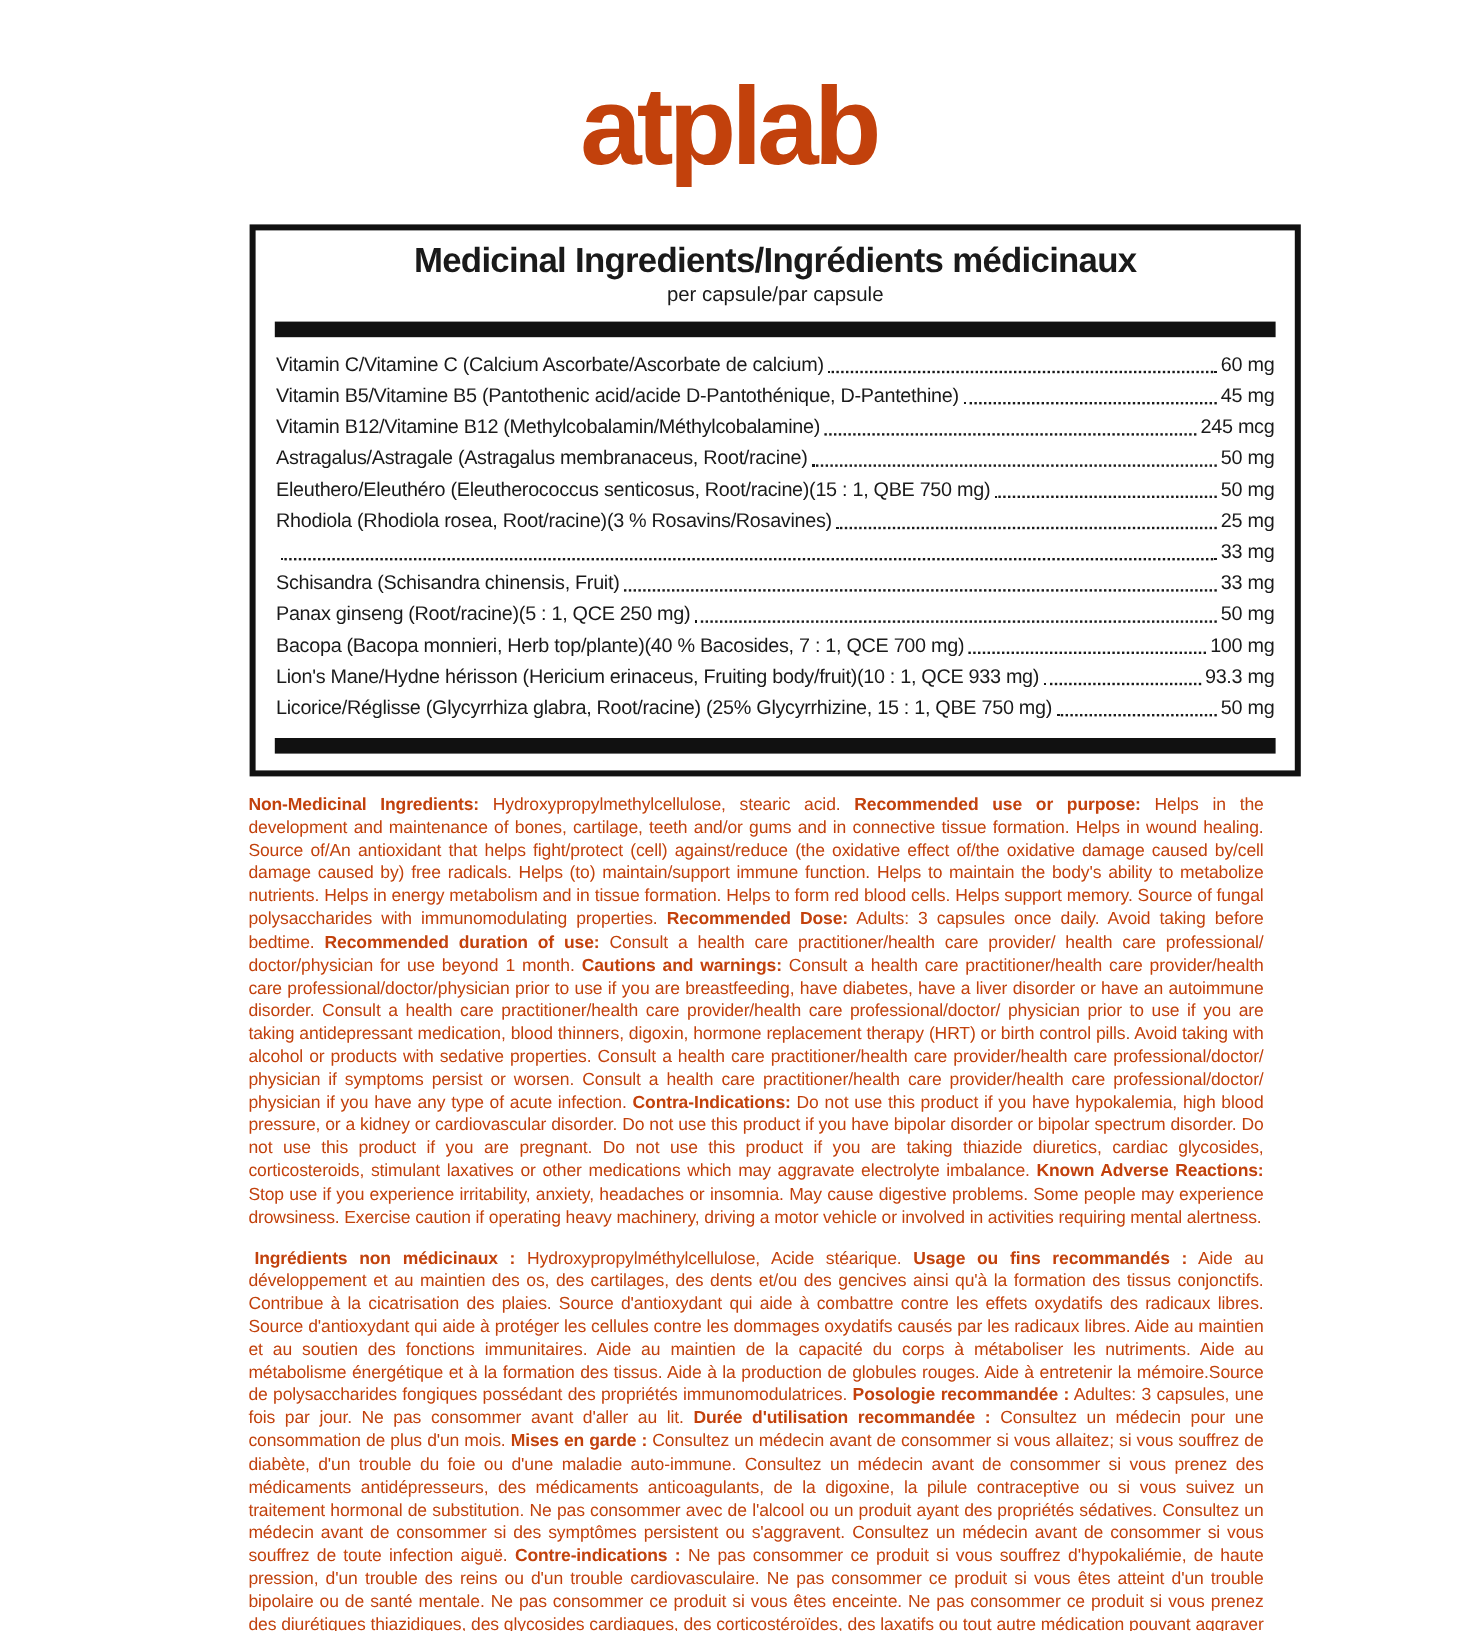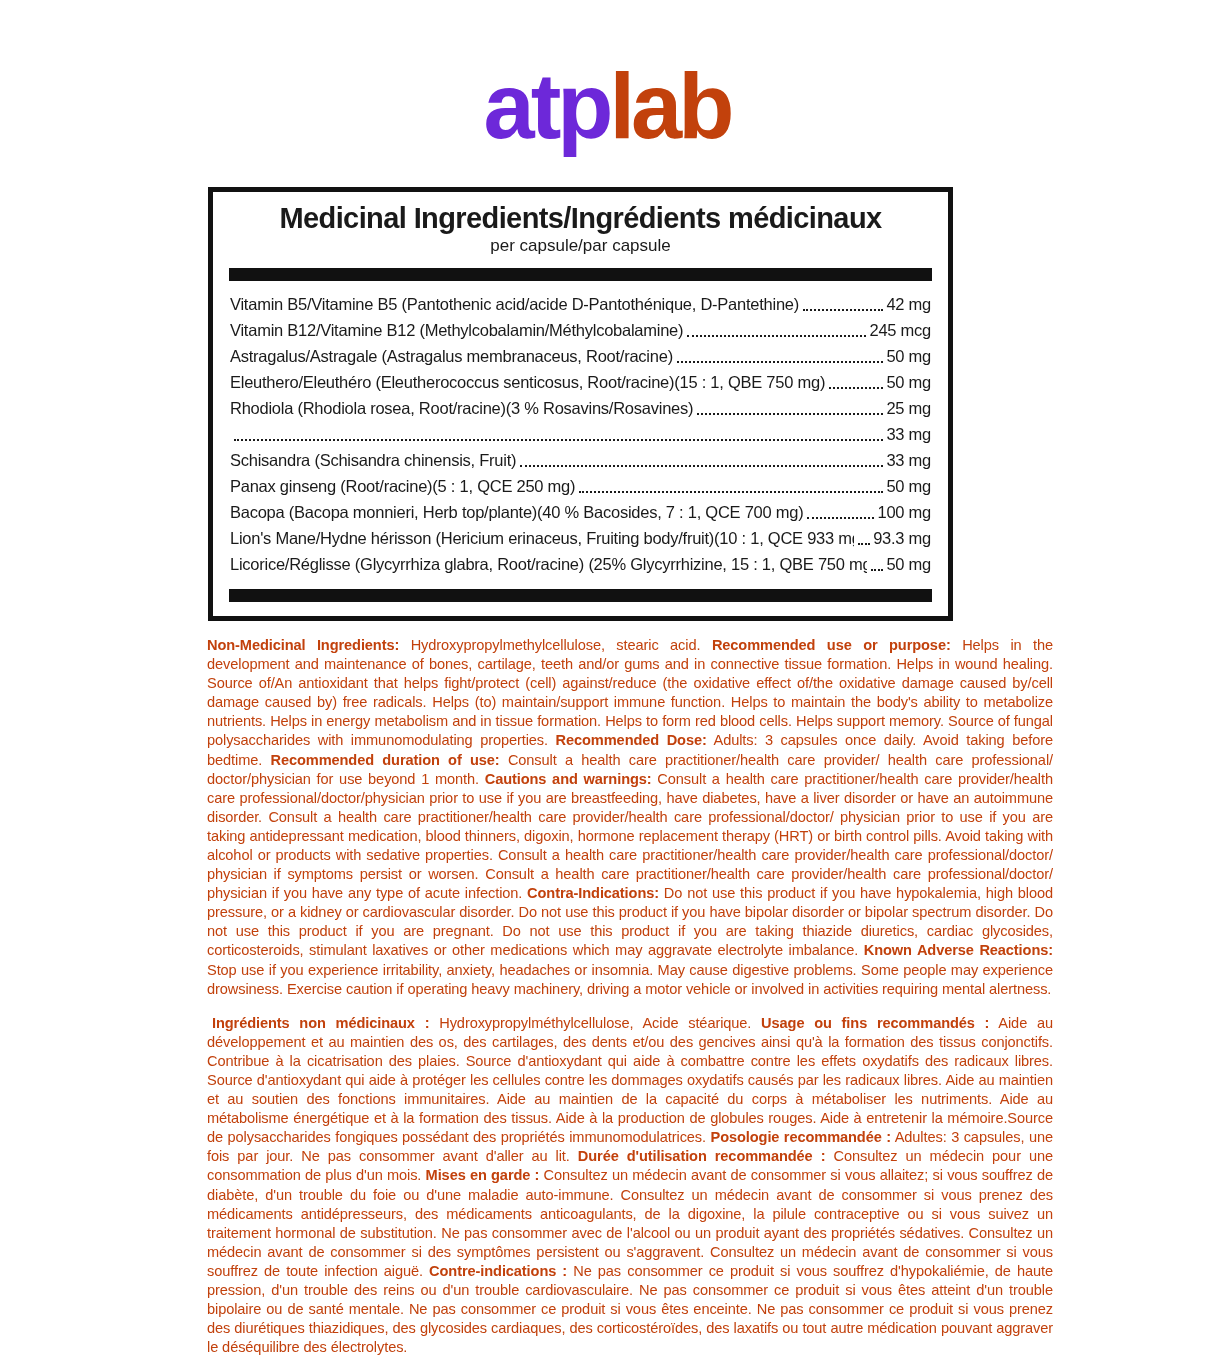--- a/index.html
+++ b/index.html
@@ -16,26 +16,26 @@
   
   .logo {
     padding-top: 58px;
     text-align: center;
     font-size: 92px;
     font-weight: 700;
     letter-spacing: -4px;
     line-height: 1.05;
     user-select: none;
   }
-  .logo .logo-atp { color: #6d28d9; }
+  .logo .logo-atp { color: #c2410c; }
   .logo .logo-lab { color: #c2410c; }
 
   
   .panel {
-    width: 745px;
+    width: 876px;
     margin: 32px 166px 0 208px;
     border: 5px solid #111;
     padding: 10px 16px 14px 16px;
     background: #fff;
   }
   .panel-title {
     text-align: center;
     font-size: 29px;
     font-weight: 700;
     letter-spacing: -0.6px;
@@ -96,23 +96,28 @@
   <div class="logo">
     <span class="logo-atp">atp</span><span class="logo-lab">lab</span>
   </div>
 
   <div class="panel">
     <div class="panel-title">Medicinal Ingredients/Ingrédients médicinaux</div>
     <div class="panel-subtitle">per capsule/par capsule</div>
     <div class="bar bar-top"></div>
     <ul class="ingredients">
         <li class="ingredient-row">
+          <span class="ing-name">Vitamin C/Vitamine C (Calcium Ascorbate/Ascorbate de calcium) </span>
+          <span class="dots"></span>
+          <span class="ing-amount">60 mg</span>
+        </li>
+        <li class="ingredient-row">
           <span class="ing-name">Vitamin B5/Vitamine B5 (Pantothenic acid/acide D-Pantothénique, D-Pantethine) </span>
           <span class="dots"></span>
-          <span class="ing-amount">42 mg</span>
+          <span class="ing-amount">45 mg</span>
         </li>
         <li class="ingredient-row">
           <span class="ing-name">Vitamin B12/Vitamine B12 (Methylcobalamin/Méthylcobalamine)</span>
           <span class="dots"></span>
           <span class="ing-amount"> 245 mcg</span>
         </li>
         <li class="ingredient-row">
           <span class="ing-name">Astragalus/Astragale (Astragalus membranaceus, Root/racine) </span>
           <span class="dots"></span>
           <span class="ing-amount">50 mg</span>

